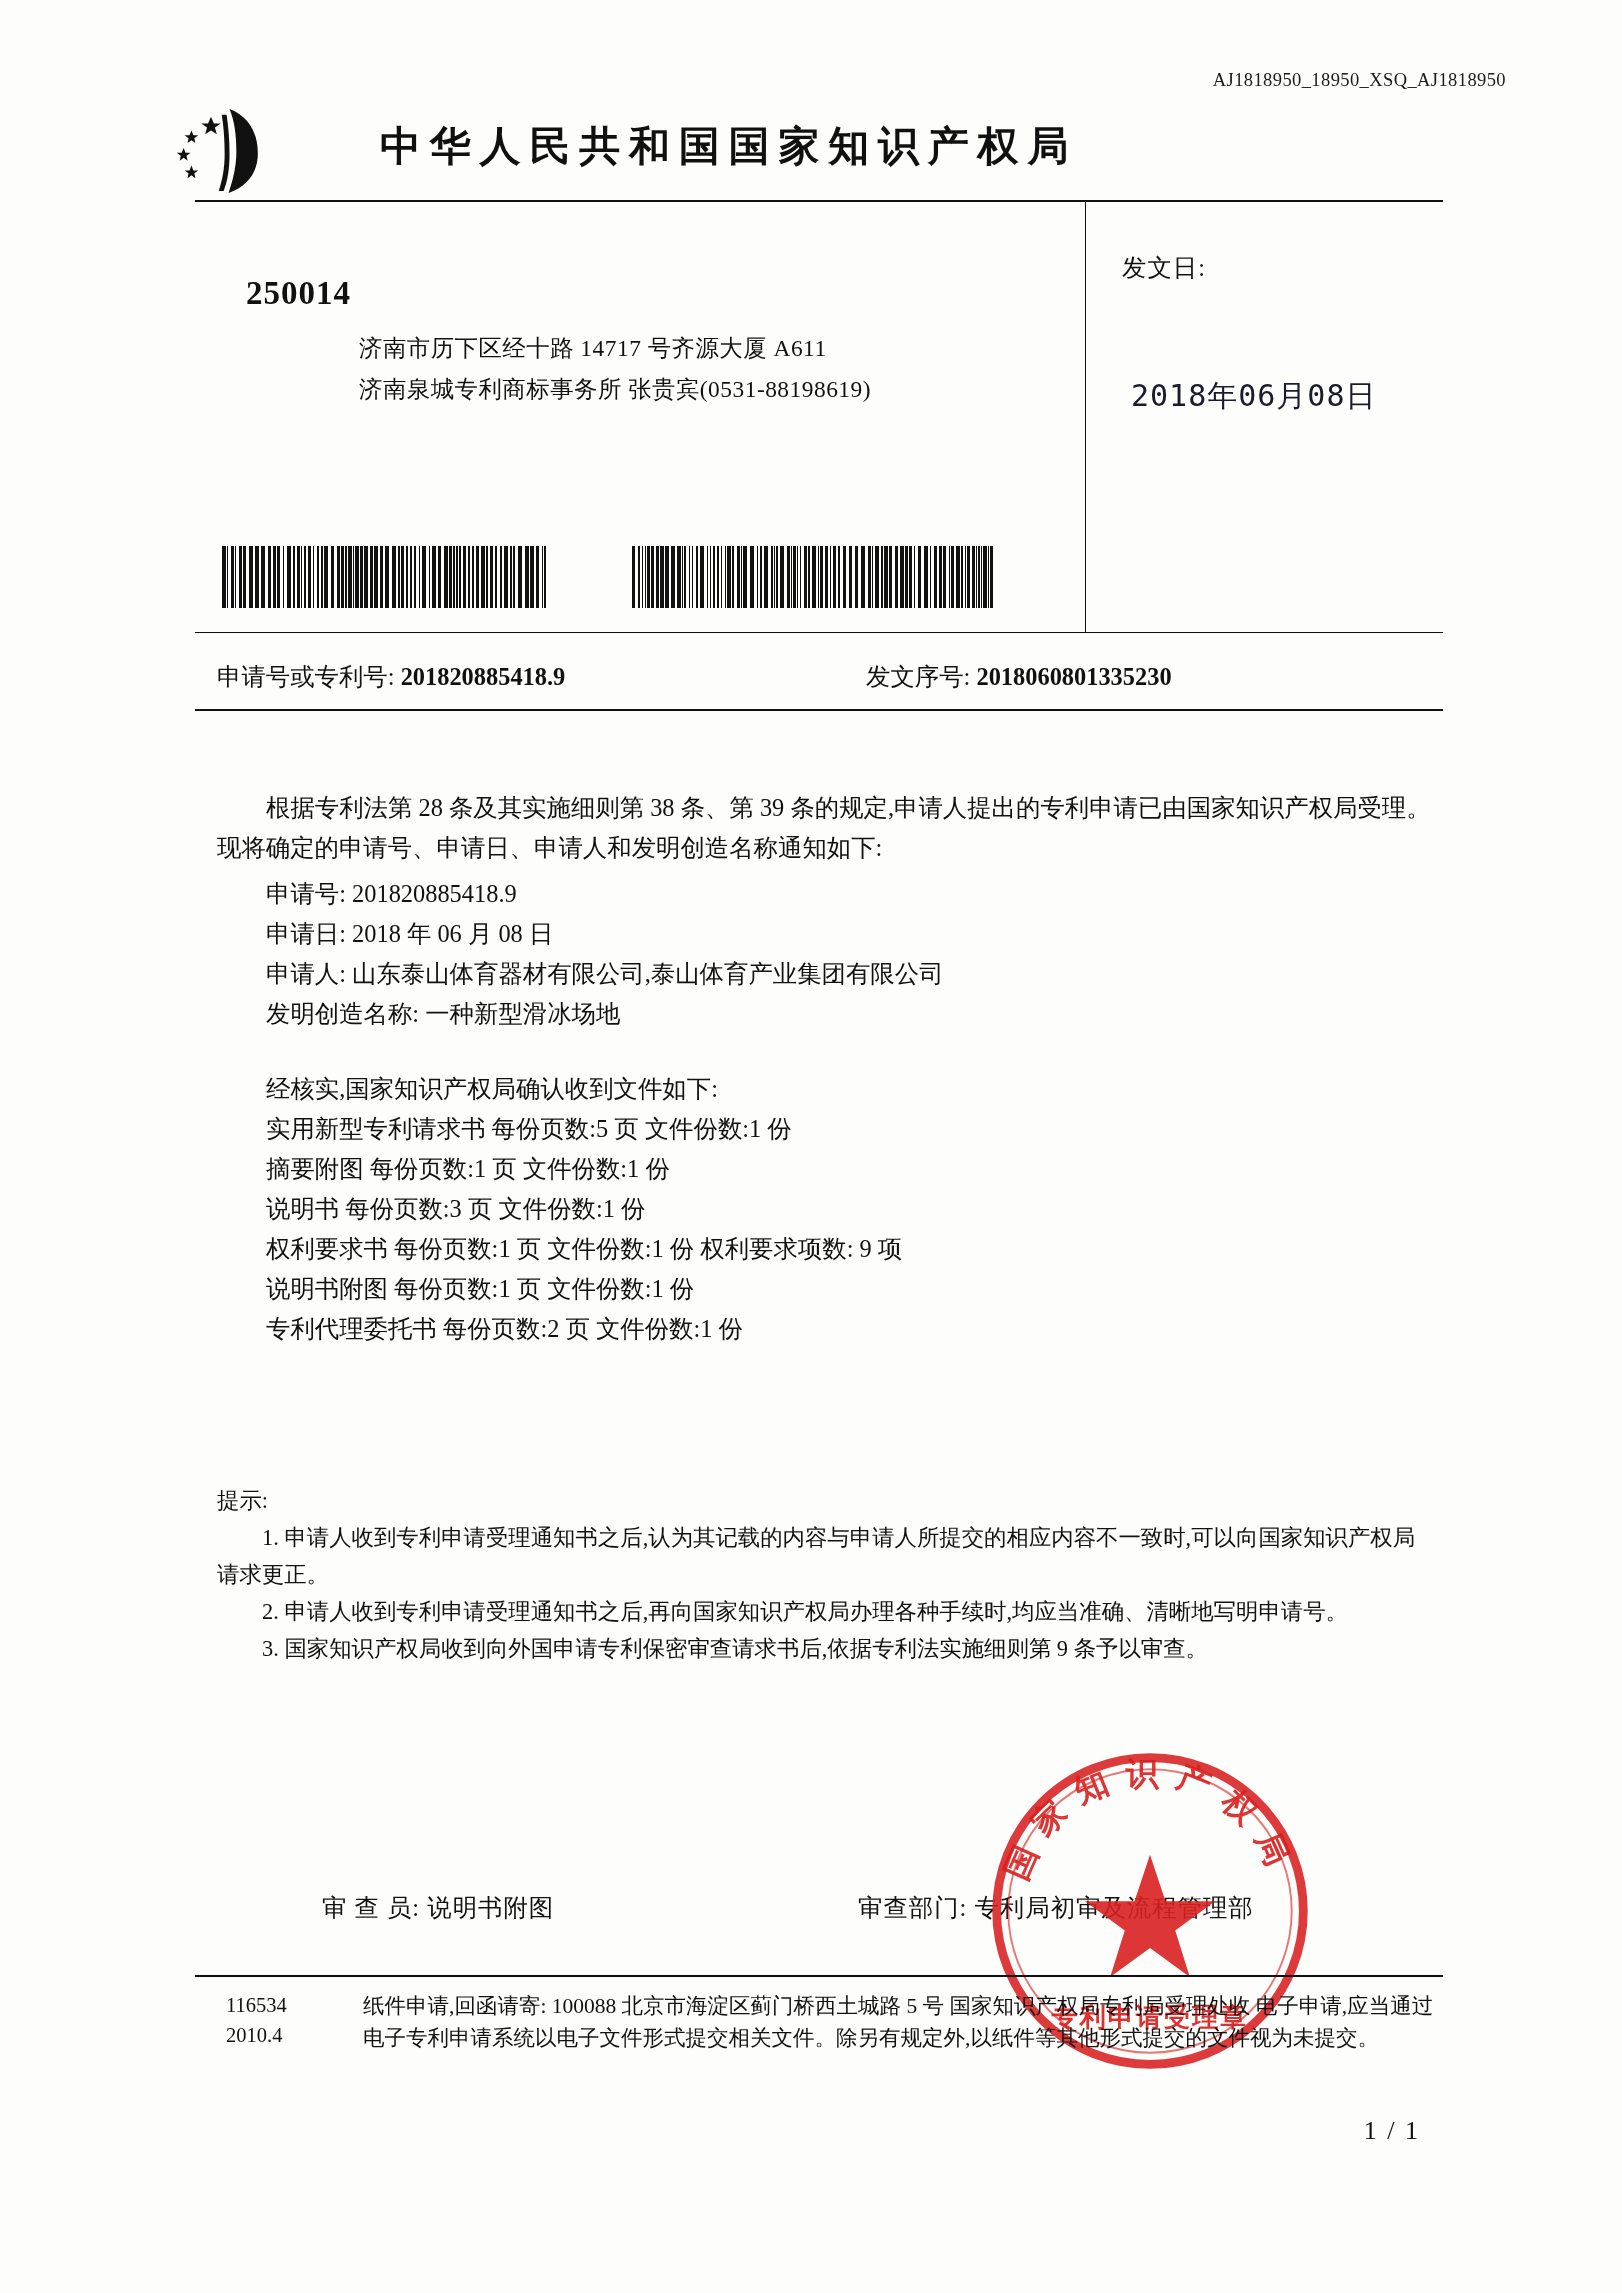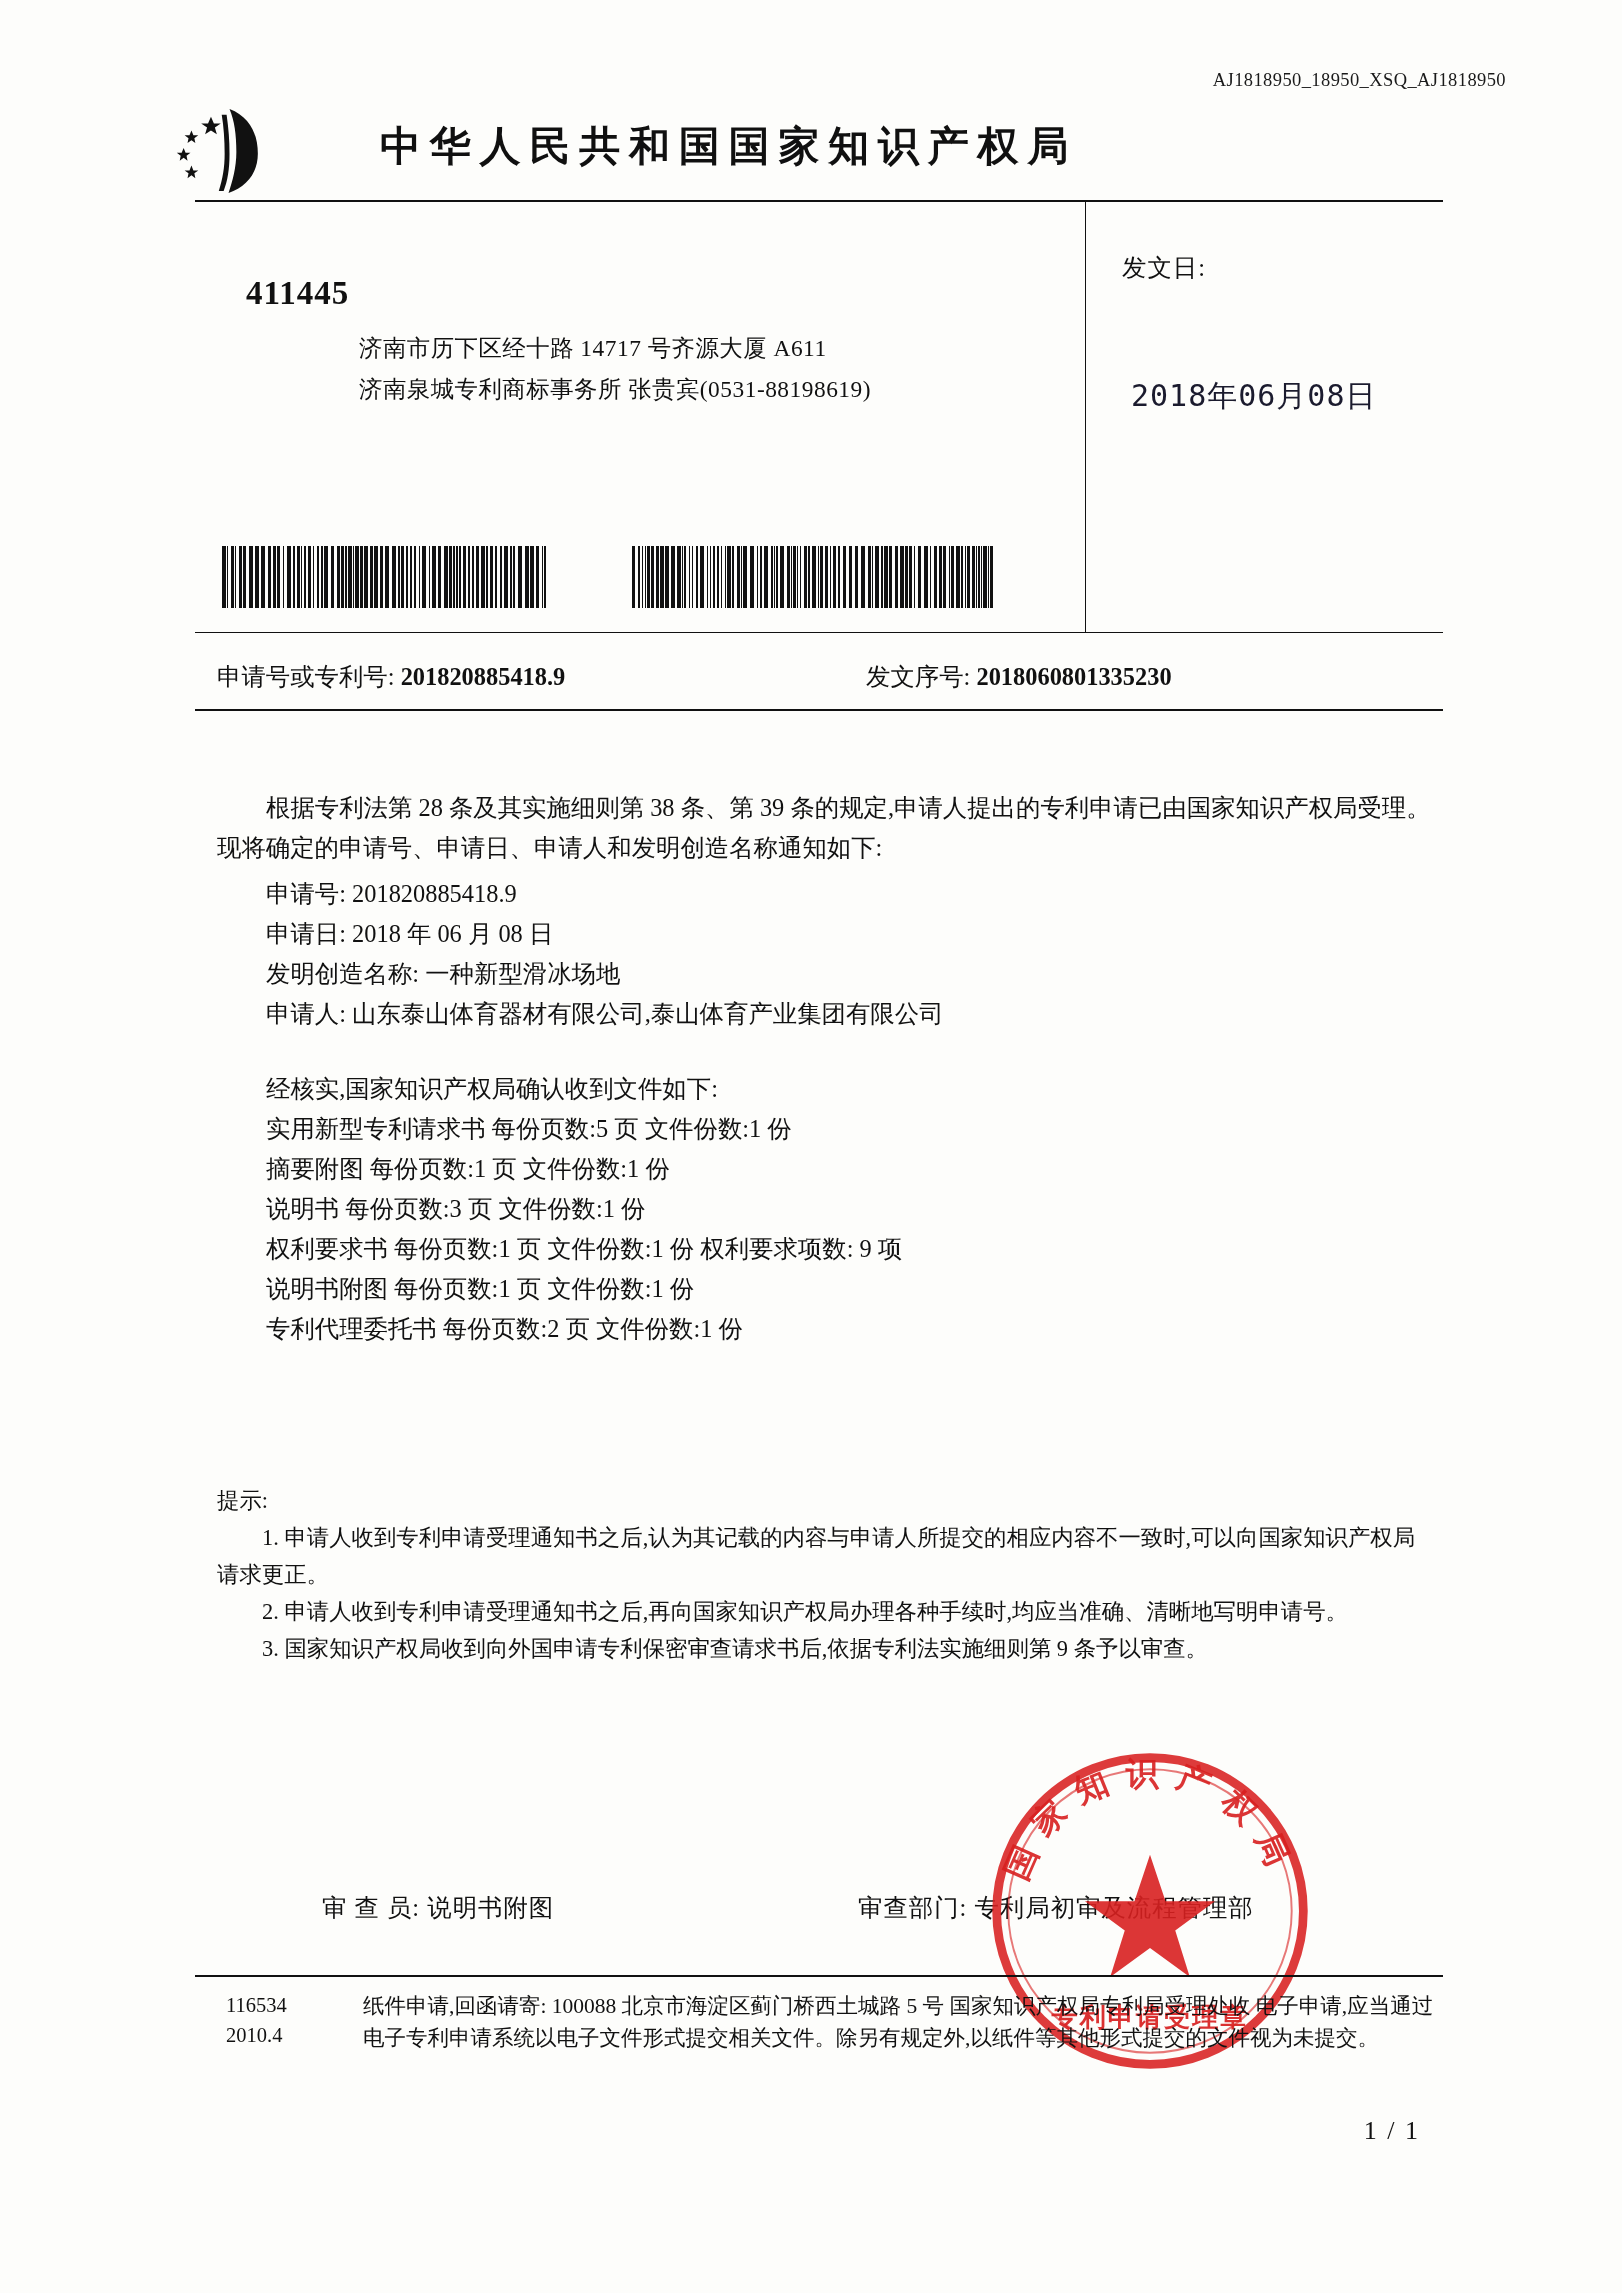--- a/index.html
+++ b/index.html
@@ -252,21 +252,21 @@
       </g>
     </svg>
   </div>
 
   <div class="org-title">中华人民共和国国家知识产权局</div>
 
   <div class="frame"></div>
   <div class="vline"></div>
   <div class="frame-inner-line"></div>
 
-  <div class="postcode">411445</div>
+  <div class="postcode">250014</div>
   <div class="addr1">济南市历下区经十路 14717 号齐源大厦 A611</div>
   <div class="addr2">济南泉城专利商标事务所 张贵宾(0531-88198619)</div>
 
   <div class="send-label">发文日:</div>
   <div class="send-date">2018年06月08日</div>
 
   <div class="barcode barcode1" id="bc1">
       <i style="width:3.9px"></i>
       <i style="width:1px;background:transparent"></i>
       <i style="width:1px"></i>
@@ -587,22 +587,22 @@
     <span>发文序号:</span>
     <b>2018060801335230</b>
   </div>
 
 
   <div class="body-text">
     <div class="indent2">根据专利法第 28 条及其实施细则第 38 条、第 39 条的规定,申请人提出的专利申请已由国家知识产权局受理。现将确定的申请号、申请日、申请人和发明创造名称通知如下:</div>
     <div class="field-list">
       <div>申请号: 201820885418.9</div>
       <div>申请日: 2018 年 06 月 08 日</div>
+      <div>申请人: 山东泰山体育器材有限公司,泰山体育产业集团有限公司</div>
       <div>发明创造名称: 一种新型滑冰场地</div>
-      <div>申请人: 山东泰山体育器材有限公司,泰山体育产业集团有限公司</div>
     </div>
     <div class="gap"></div>
     <div style="padding-left:49px">经核实,国家知识产权局确认收到文件如下:</div>
     <div class="docs-list">
       <div>实用新型专利请求书 每份页数:5 页 文件份数:1 份</div>
       <div>摘要附图 每份页数:1 页 文件份数:1 份</div>
       <div>说明书 每份页数:3 页 文件份数:1 份</div>
       <div>权利要求书 每份页数:1 页 文件份数:1 份 权利要求项数:  9 项</div>
       <div>说明书附图 每份页数:1 页 文件份数:1 份</div>
       <div>专利代理委托书 每份页数:2 页 文件份数:1 份</div>

